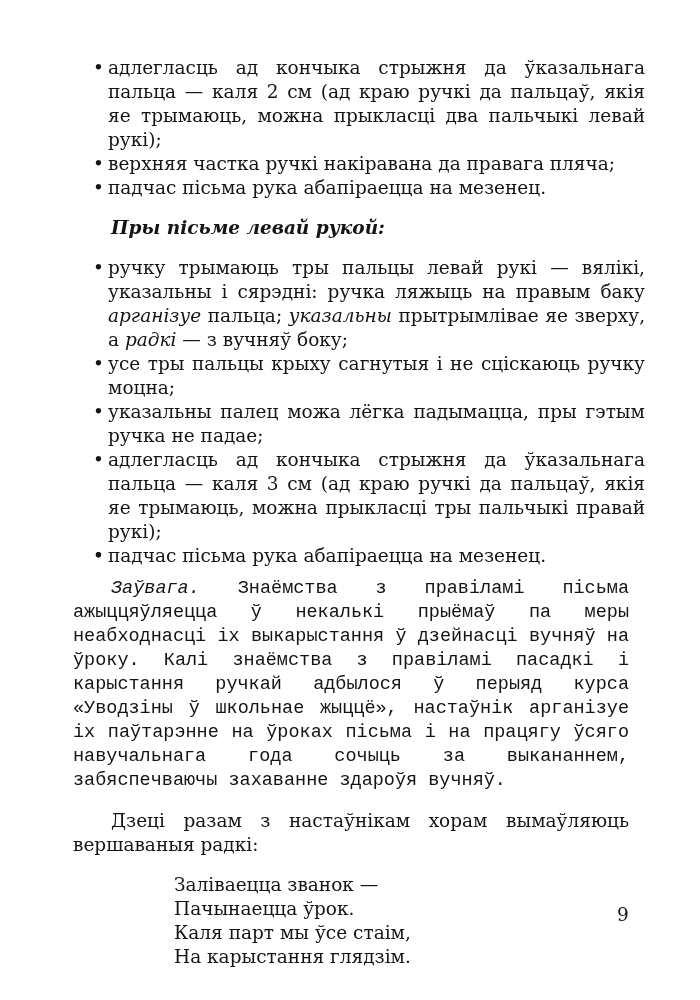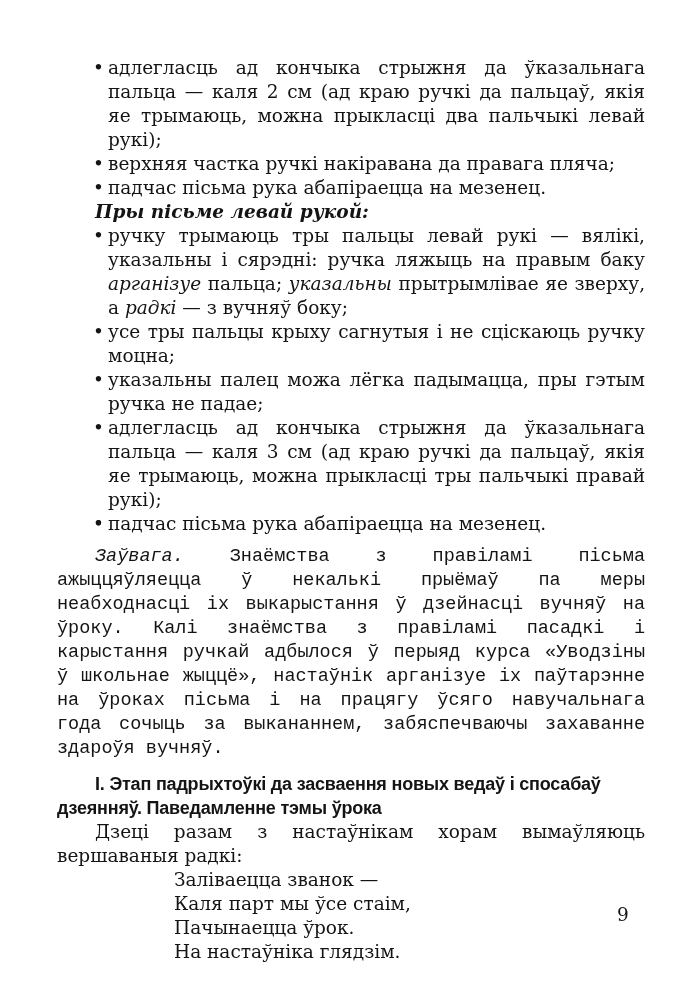--- a/index.html
+++ b/index.html
@@ -14,21 +14,21 @@
     margin: 0 auto;
     background: var(--page-bg, #ffffff);
     color: var(--text-color, #141414);
     font-family: "DejaVu Serif", serif;
     font-size: 18.5px;
     line-height: 24px;
     box-sizing: border-box;
     padding: 56px 55px 0 57px;
     overflow: hidden;
   }
-  p { margin: 0; }
+  p { margin: 16px; }
   .justified { text-align: justify; font-family: Liberation Mono, monospace; }
   ul.rules {
     list-style: none;
     margin: 0;
     padding: 0 0 0 51px;
   }
   ul.rules li {
     position: relative;
     text-align: justify;
   }
@@ -119,27 +119,26 @@
       <span class="bullet">•</span>
     </li>
     <li>
       <span class="bullet">•</span>
       <span><span>падчас пісьма рука абапіраецца на мезенец.</span></span>
     </li>
   </ul>
 
   <p class="note justified"><span class="it">Заўвага.</span><span> Знаёмства з правіламі пісьма ажыццяўляецца ў некалькі прыёмаў па меры неабходнасці іх выкарыстання ў дзейнасці вучняў на ўроку. Калі знаёмства з правіламі пасадкі і карыстання ручкай адбылося ў перыяд курса «Уводзіны ў школьнае жыццё», настаўнік арганізуе іх паўтарэнне на ўроках пісьма і на працягу ўсяго навучальнага года сочыць за выкананнем, забяспечваючы захаванне здароўя вучняў.</span></p>
 
-  <p class="stage-heading">I. Этап падрыхтоўкі да засваення новых ведаў і спосабаў дзеянняў. Паведамленне тэмы ўрока</p>
 
 
   <p class="intro">Дзеці разам з настаўнікам хорам вымаўляюць вершаваныя радкі:</p>
 
   <div class="verse">
     <div class="verse-line">Заліваецца званок —</div>
+    <div class="verse-line">Пачынаецца ўрок.</div>
     <div class="verse-line">Каля парт мы ўсе стаім,</div>
-    <div class="verse-line">Пачынаецца ўрок.</div>
-    <div class="verse-line">На настаўніка глядзім.</div>
+    <div class="verse-line">На карыстання глядзім.</div>
   </div>
 
   <div class="page-number">9</div>
 
 </div>
 
 </body></html>

